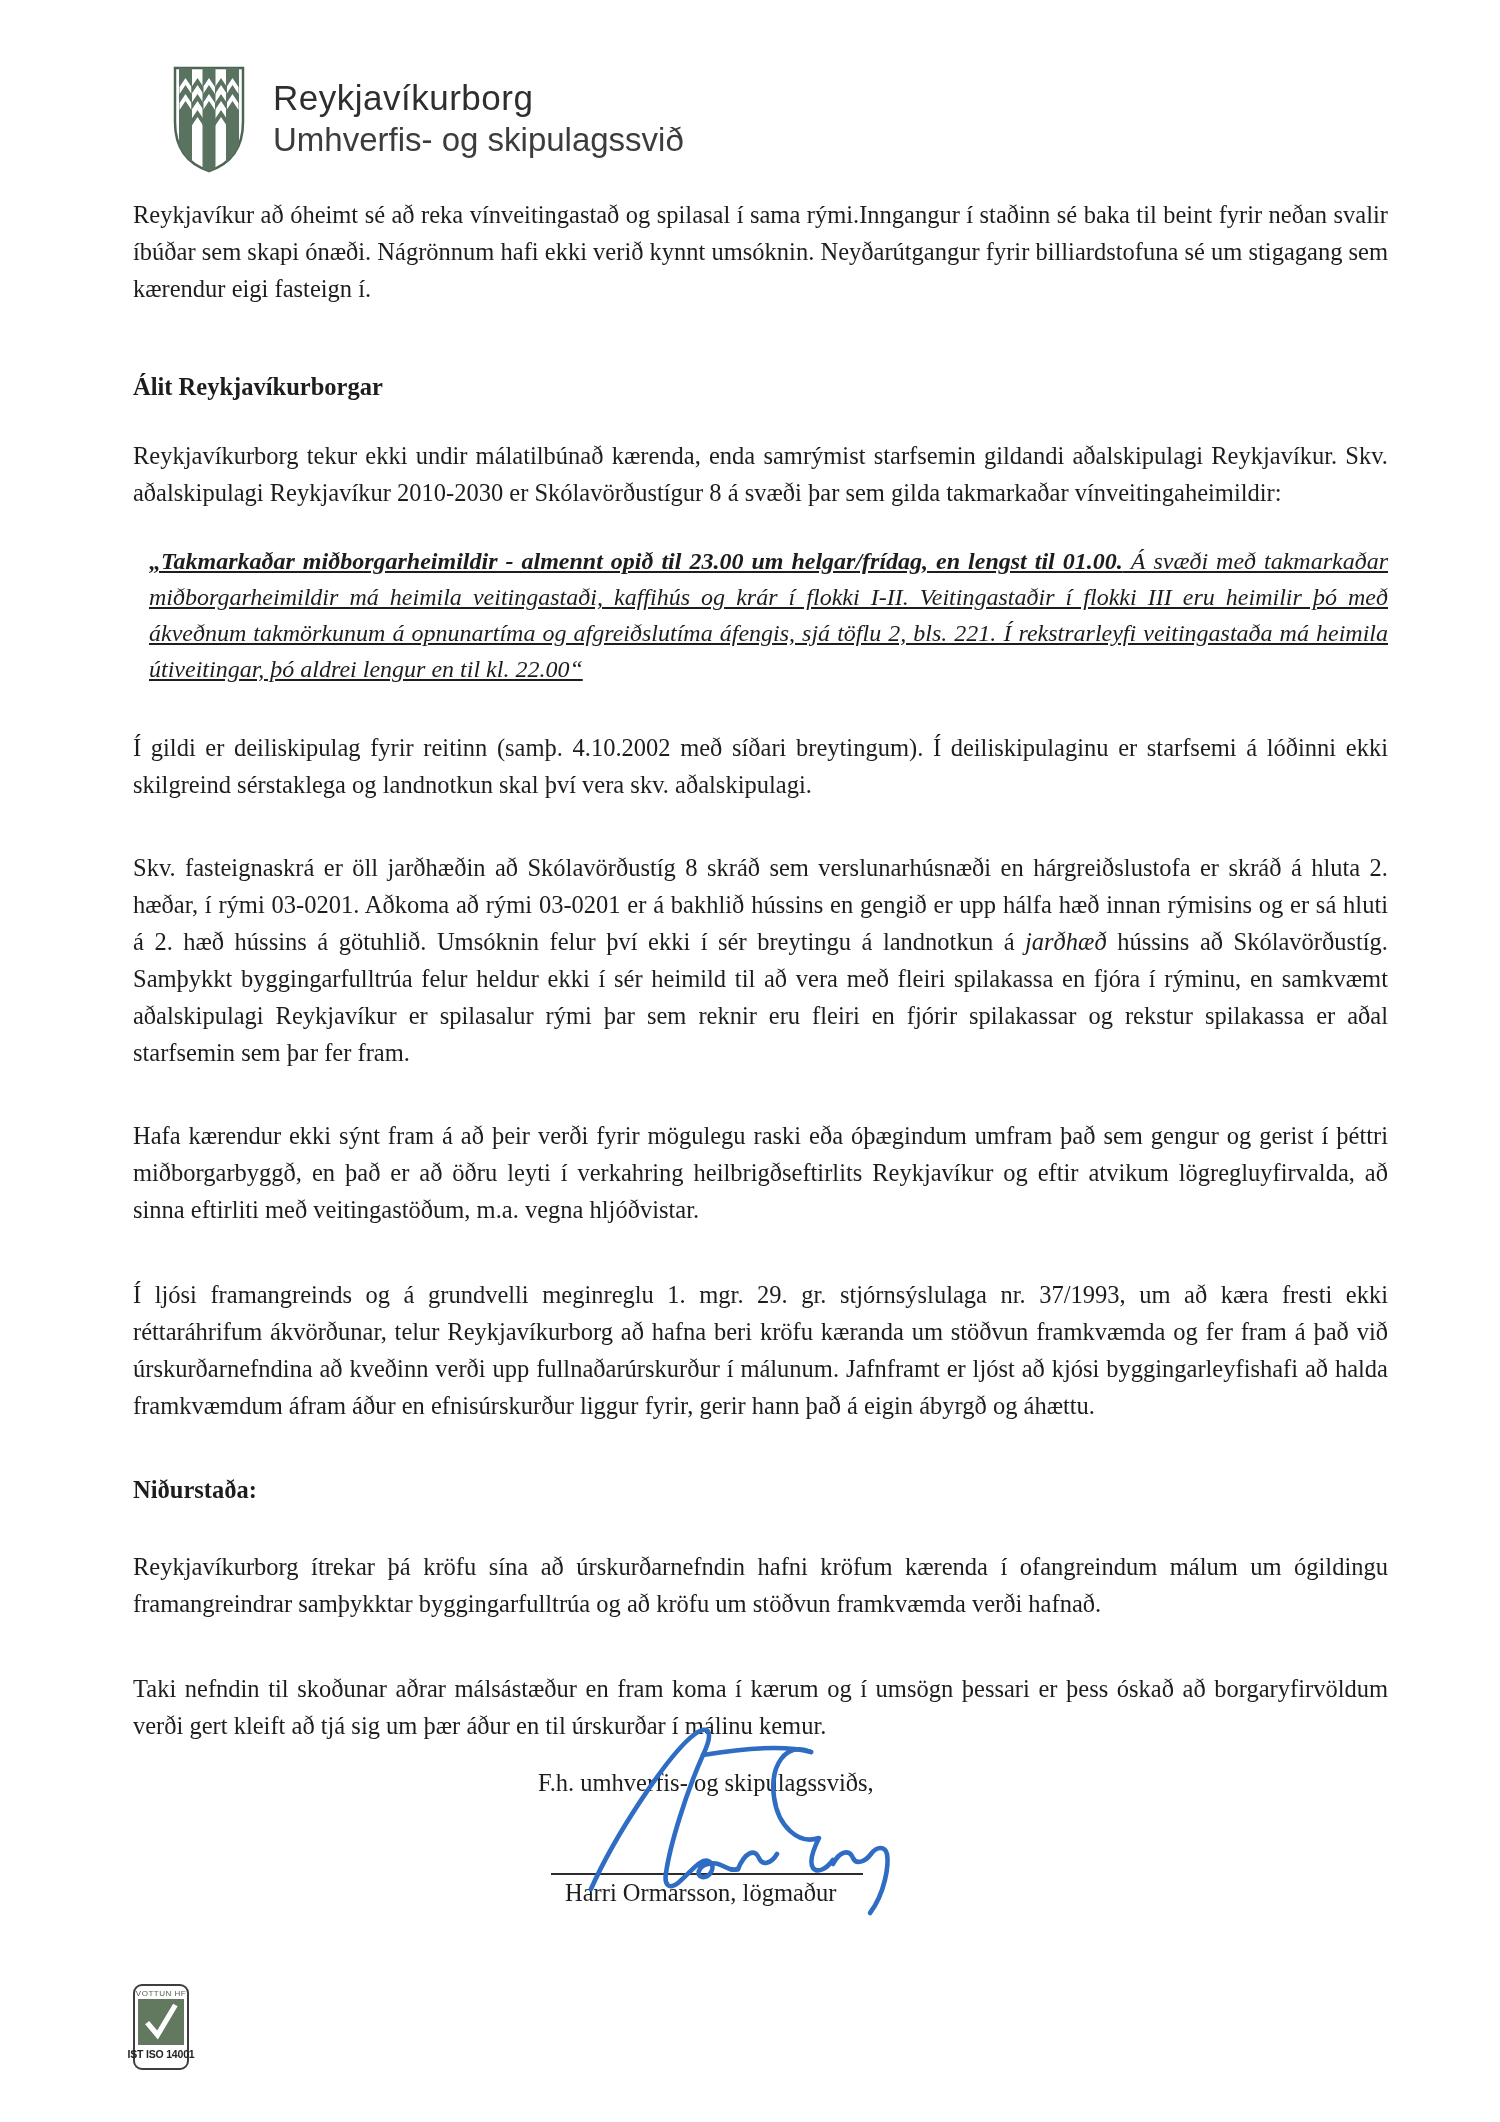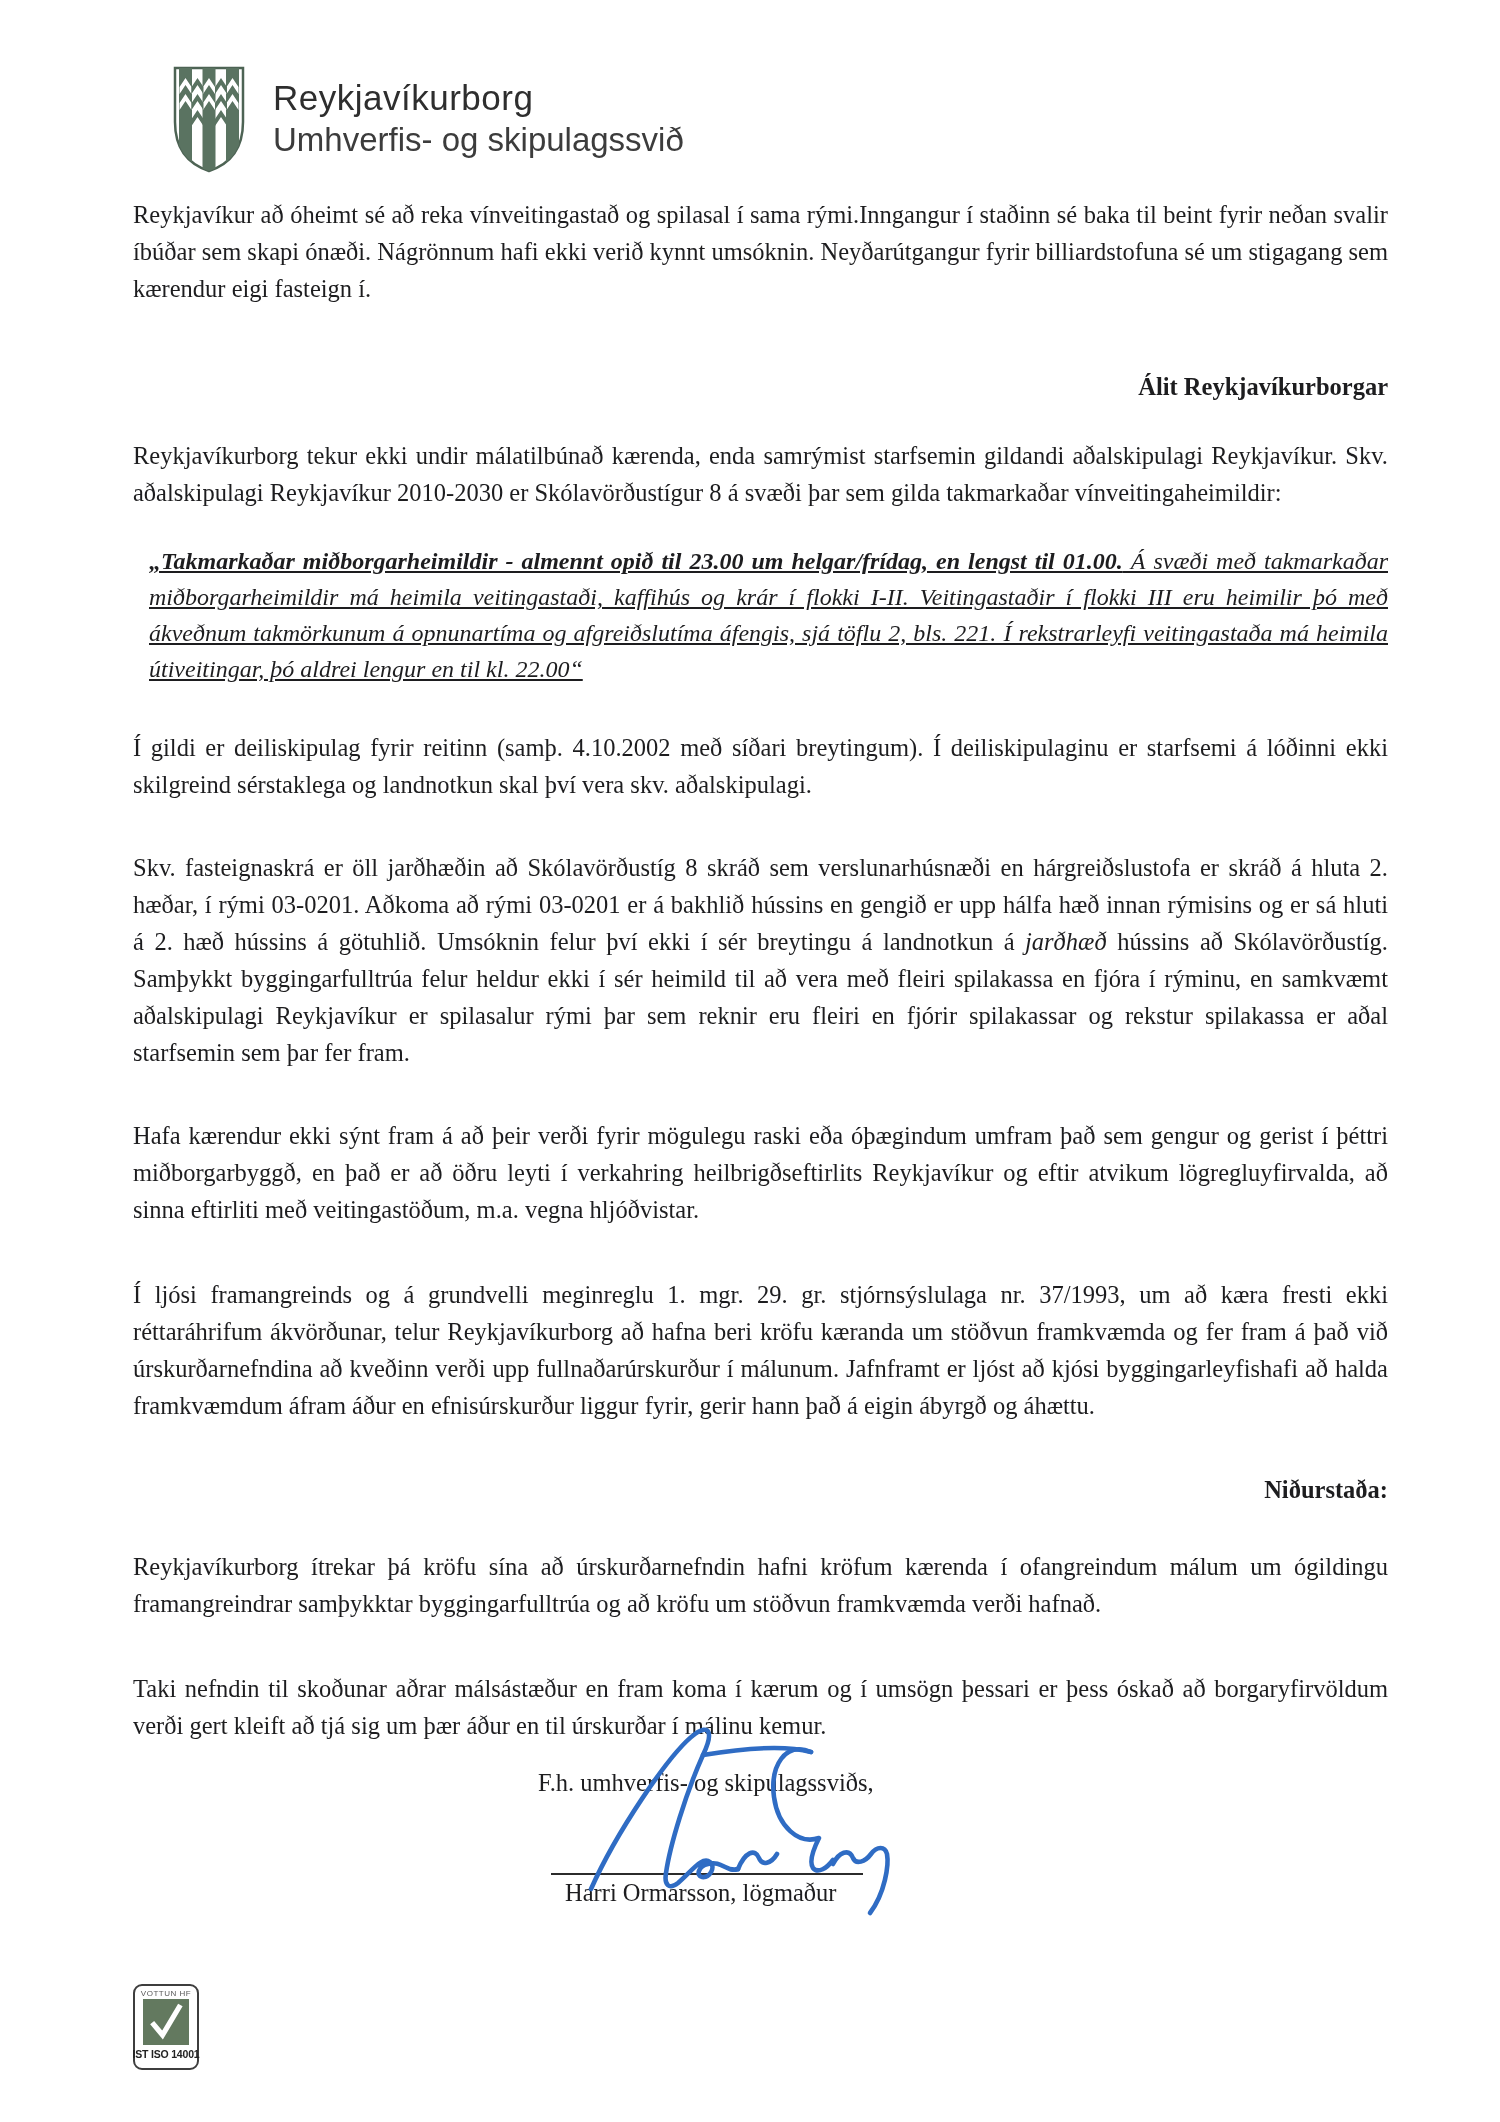--- a/index.html
+++ b/index.html
@@ -15,42 +15,42 @@
   
   .logo-row{margin-top:56px;margin-left:36px;display:flex;align-items:flex-start;gap:24px;}
   .shield{flex:0 0 auto;}
   .org-text{padding-top:14px;font-family:"Liberation Sans", sans-serif;}
   .org-name{font-size:35px;color:#2e2e2e;letter-spacing:0.5px;}
   .dept{font-size:33px;color:#3c3c3c;margin-top:3px;}
 
   
   .para{font-size:24.5px;line-height:37px;text-align:justify;}
   .intro{margin-top:22px;}
-  .h-bold{margin-top:66px;font-size:24.5px;font-weight:bold;text-align:right;}
+  .h-bold{margin-top:66px;font-size:24.5px;font-weight:bold;}
   .p1{margin-top:36px;font-family:Liberation Serif, serif;}
   .quote{margin-top:32px;padding-left:16px;font-style:italic;line-height:36px;font-size:24px;text-decoration:underline;}
   .quote b{font-weight:bold;}
   .p2{margin-top:42px;}
   .p3{margin-top:46px;}
   .p4{margin-top:46px;}
   .p5{margin-top:48px;}
   .h-nid{margin-top:52px;}
   .c1{margin-top:44px;}
   .c2{margin-top:48px;}
 
   
   .sig-block{position:relative;margin-top:16px;margin-left:300px;width:520px;height:180px;}
   .fh{margin-left:105px;font-size:24.5px;}
   .sig-line{position:absolute;left:118px;top:104px;width:312px;border-bottom:2px solid #2b2b2b;}
   .signer{position:absolute;left:132px;top:110px;font-size:24.5px;}
   .sig-svg{position:absolute;left:140px;top:-48px;pointer-events:none;}
 
   
   .iso-badge{
-    position:absolute;left:133px;top:1984px;width:66px;height:86px;
+    position:absolute;left:133px;top:1984px;width:56px;height:86px;
     border:2px solid #3e3e3e;border-radius:9px;background:#fff;
     display:flex;flex-direction:column;align-items:center;box-sizing:border-box;
   }
   .badge-top{font-family:"Liberation Sans", sans-serif;font-size:8px;letter-spacing:0.5px;color:#5a5a5a;margin-top:3px;}
   .badge-square{width:46px;height:46px;background:#63795f;margin-top:1px;display:flex;align-items:center;justify-content:center;}
   .badge-bottom{font-family:"Liberation Sans", sans-serif;font-size:10.5px;font-weight:bold;letter-spacing:-0.2px;color:#222;margin-top:3px;white-space:nowrap;}
   .address{
     position:absolute;top:2041px;right:112px;
     font-family:"Liberation Sans", sans-serif;font-size:23px;color:#1b1b1b;
   }

